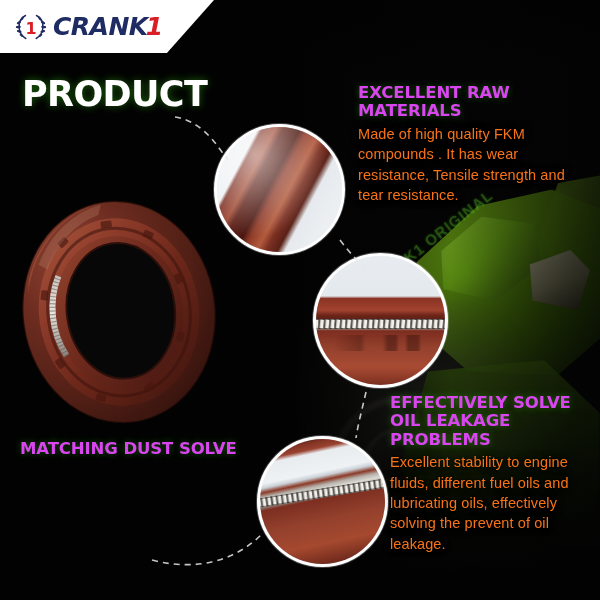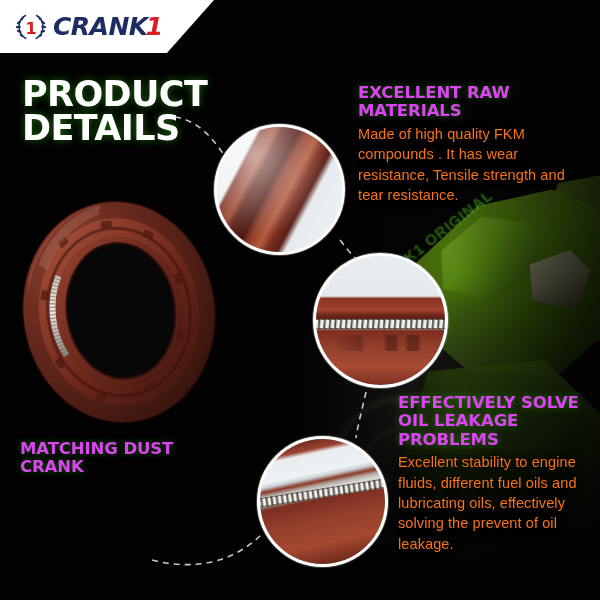--- a/index.html
+++ b/index.html
@@ -268,21 +268,21 @@
     color:#f97316;
     font-family:"Liberation Sans", sans-serif;
     font-weight:400;
     font-size:14.5px;
     line-height:1.40;
     letter-spacing:.1px;
     text-shadow:0 1px 3px rgba(0,0,0,.95), 0 0 8px rgba(0,0,0,.8);
   }
   .b-raw    { left:358px; top:84px;  width:228px; }
   .b-dust   { left:20px;  top:440px; width:222px; }
-  .b-leak   { left:390px; top:394px; width:200px;margin-left:8px; }
+  .b-leak   { left:390px; top:394px; width:200px; }
 </style>
 </head>
 <body>
 
 <div id="infographic">
 
   <div class="bg-layer">
     <div class="bike-fairing-r"></div>
     <div class="bike-body"></div>
     <div class="bike-tank"></div>
@@ -321,21 +321,20 @@
       </svg>
       <div class="logo-text">
         <span>CRANK</span>
           <span class="one">1</span>
       </div>
     </div>
   </div>
 
   <div class="main-title">
     <span class="l1">PRODUCT</span>
-    <span class="l2">DETAILS</span>
   </div>
 
   <svg class="seal" viewBox="0 0 214 232">
     <defs>
       <radialGradient id="outerG" cx="28%" cy="24%" r="92%">
         <stop offset="0%" stop-color="#8c4232"></stop>
         <stop offset="34%" stop-color="#6d2c20"></stop>
         <stop offset="66%" stop-color="#532016"></stop>
         <stop offset="100%" stop-color="#2e100b"></stop>
       </radialGradient>
@@ -417,21 +416,21 @@
       <div class="coil2"></div>
     </div>
   </div>
 
   <div class="block b-raw">
     <h3>EXCELLENT RAW MATERIALS</h3>
     <p>Made of high quality FKM compounds . It has wear resistance, Tensile strength and tear resistance.</p>
   </div>
 
   <div class="block b-dust">
-    <h3>MATCHING DUST CRANK</h3>
+    <h3>MATCHING DUST SOLVE</h3>
   </div>
 
   <div class="block b-leak">
     <h3>EFFECTIVELY SOLVE OIL LEAKAGE PROBLEMS</h3>
     <p>Excellent stability to engine fluids, different fuel oils and lubricating oils, effectively solving the prevent of oil leakage.</p>
   </div>
 
 </div>
 
 </body></html>

